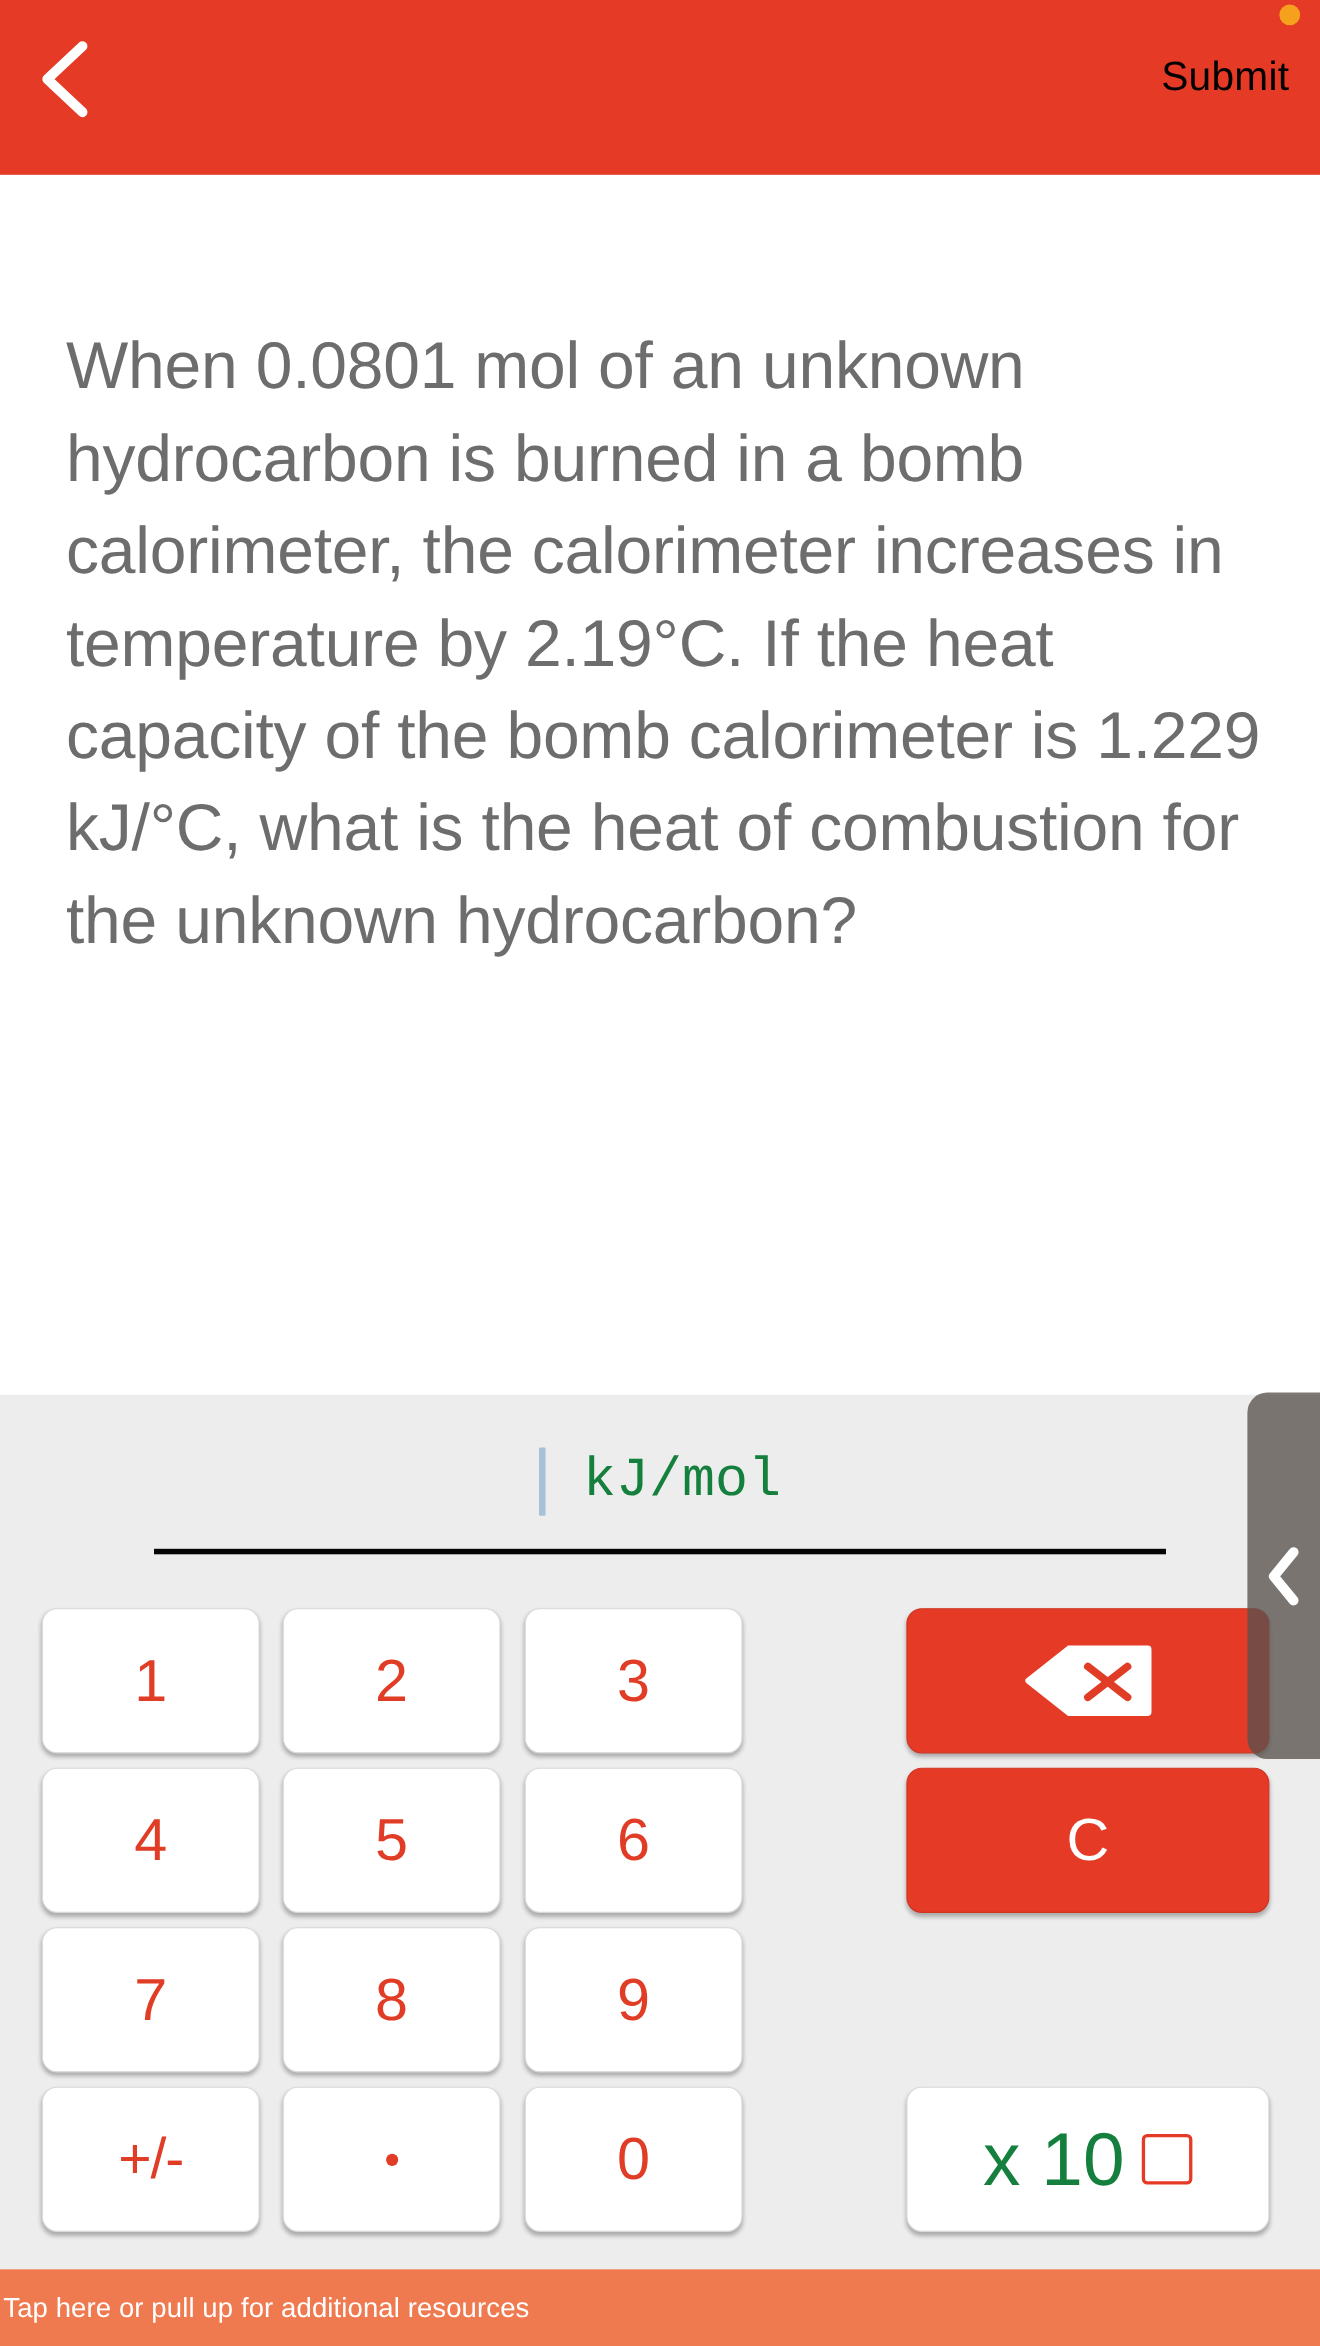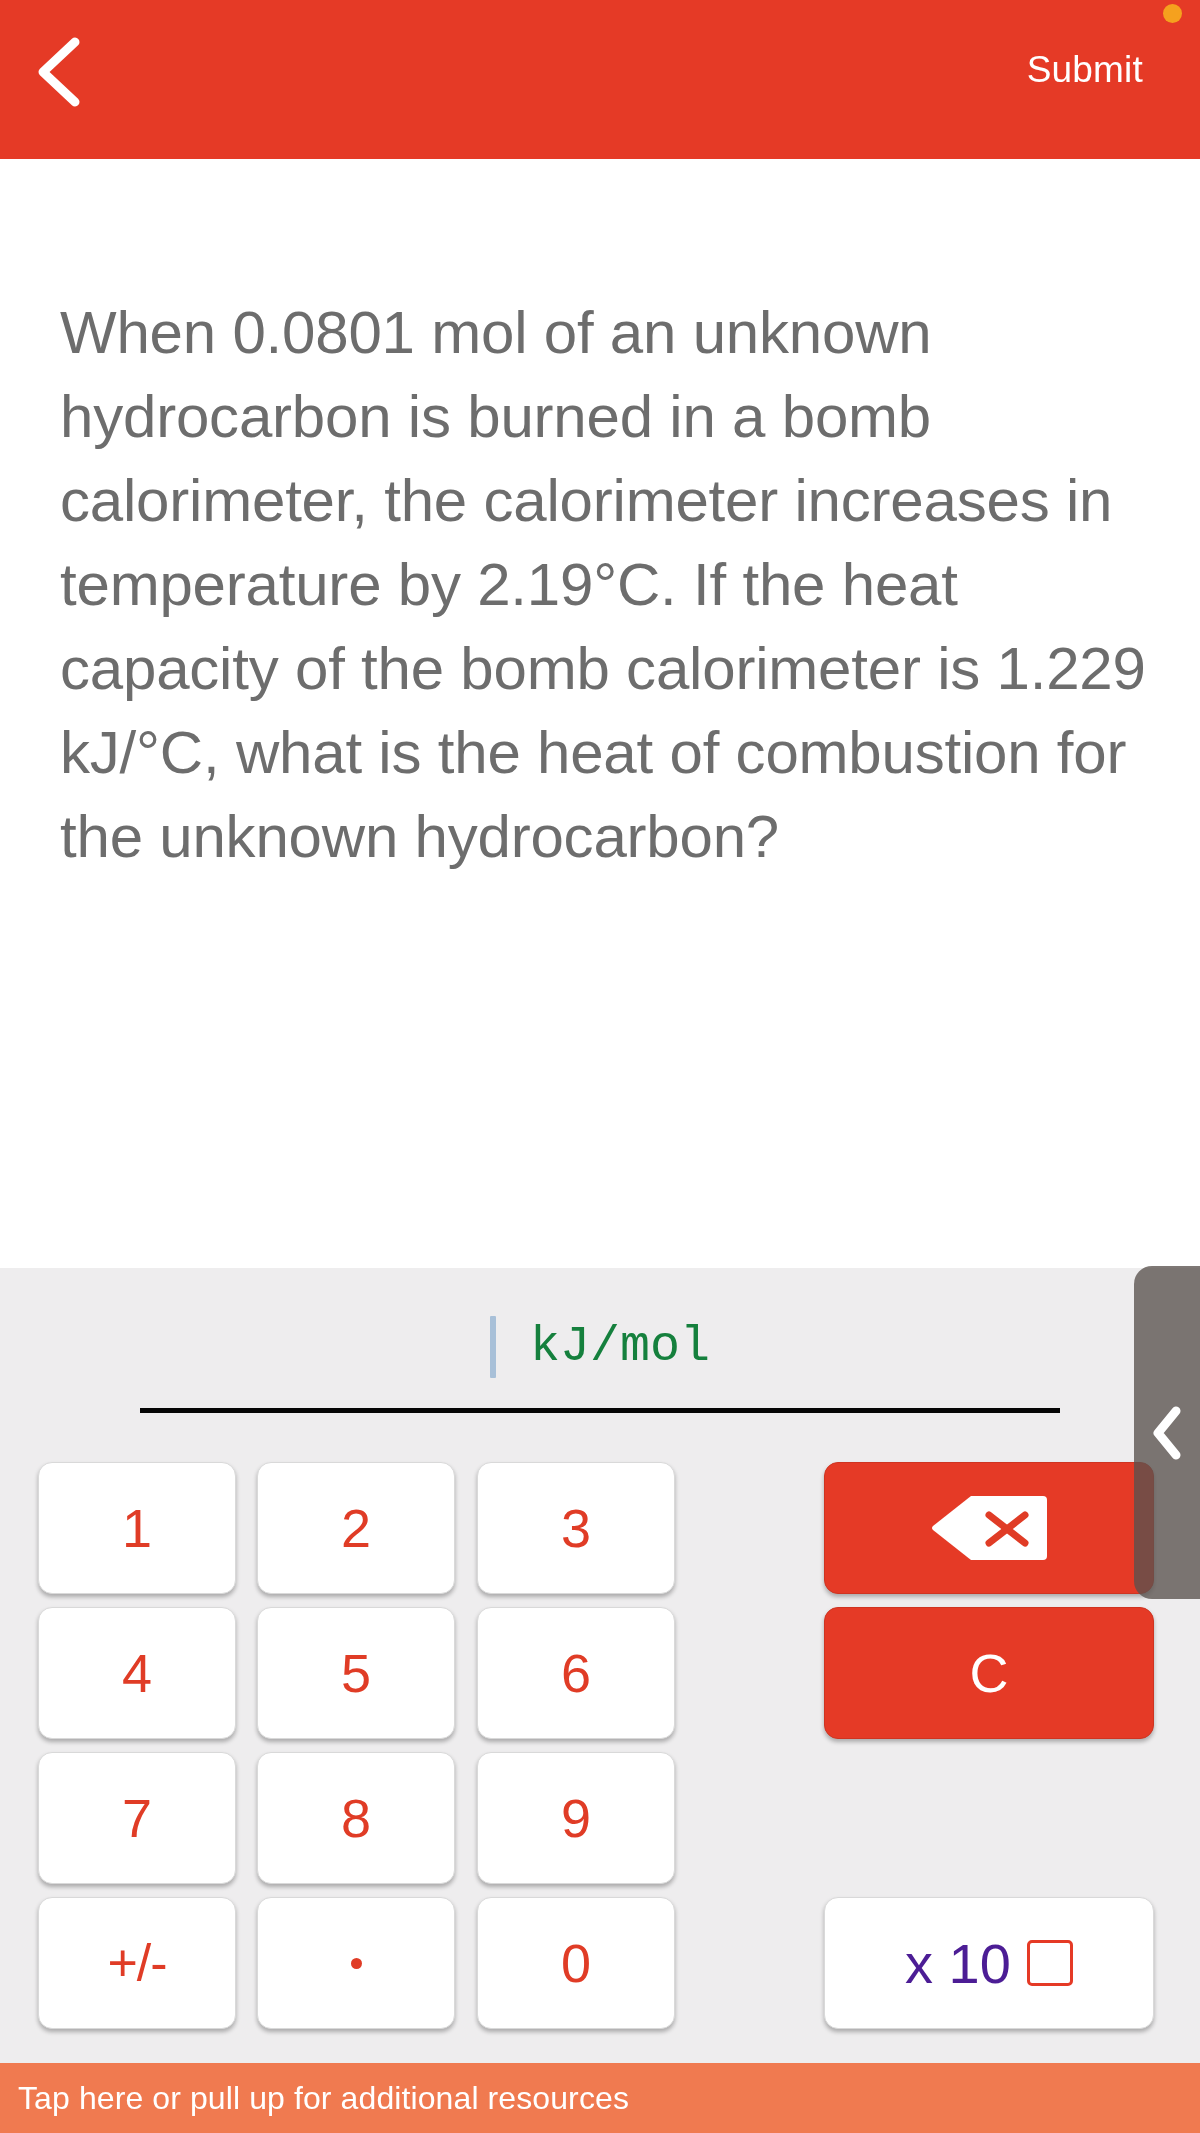--- a/index.html
+++ b/index.html
@@ -44,23 +44,23 @@
     width: 1200px;
     text-align: center;
     color: #ffffff;
     font-size: 37px;
     font-weight: bold;
     letter-spacing: 0.2px;
     line-height: 44px;
   }
   .submit-button {
     position: absolute;
-    right: 57px;
+    right: 28px;
     top: 48px;
-    color: #ffffff;
+    color: #000000;
     font-size: 37px;
     font-weight: normal;
     line-height: 44px;
     letter-spacing: 0.2px;
   }
   .notif-dot {
     position: absolute;
     right: 18px;
     top: 4px;
     width: 19px;
@@ -179,22 +179,22 @@
   .key .dot-glyph {
     width: 11px; height: 11px;
     background: #e03c26;
     border-radius: 50%;
     display: block;
   }
   .exp-label {
     display: flex;
     align-items: center;
     gap: 16px;
-    font-size: 56px;
-    color: #4c1d95;
+    font-size: 68px;
+    color: #15803d;
   }
   .exp-box {
     width: 46px;
     height: 46px;
     border: 3px solid #e53a26;
     border-radius: 5px;
     box-sizing: border-box;
     display: block;
   }
   
@@ -223,22 +223,22 @@
     bottom: 0;
     width: 1200px;
     height: 70px;
     background: #f07a50;
     display: flex;
     align-items: center;
     z-index: 40;
   }
   .banner-text {
     color: #ffffff;
-    font-size: 32px;
-    margin-left: 18px;
+    font-size: 25px;
+    margin-left: 3px;
     line-height: 40px;
     letter-spacing: 0.1px;
   }
 </style>
 </head>
 <body>
 
 <div class="header">
   <div class="back-button">
     <svg class="back-chevron" width="54" height="76" viewBox="0 0 54 76">

